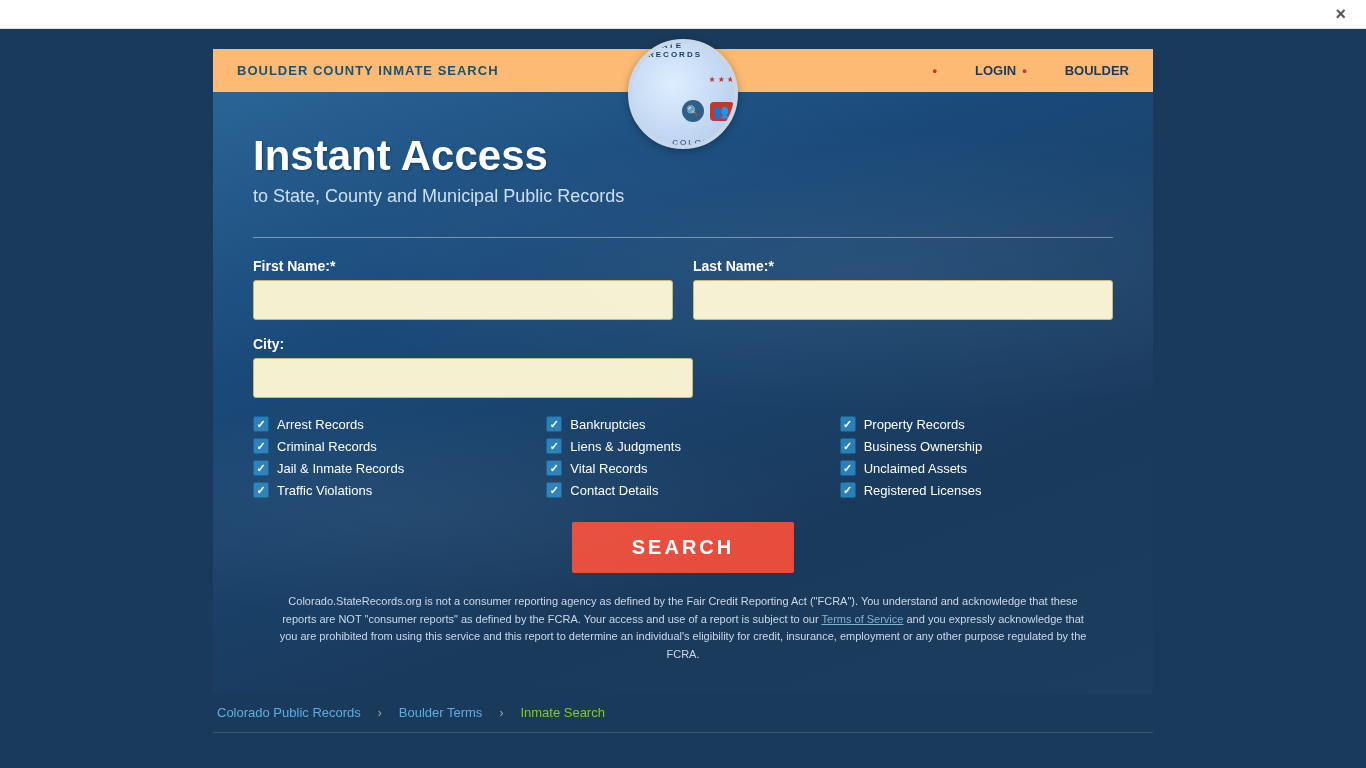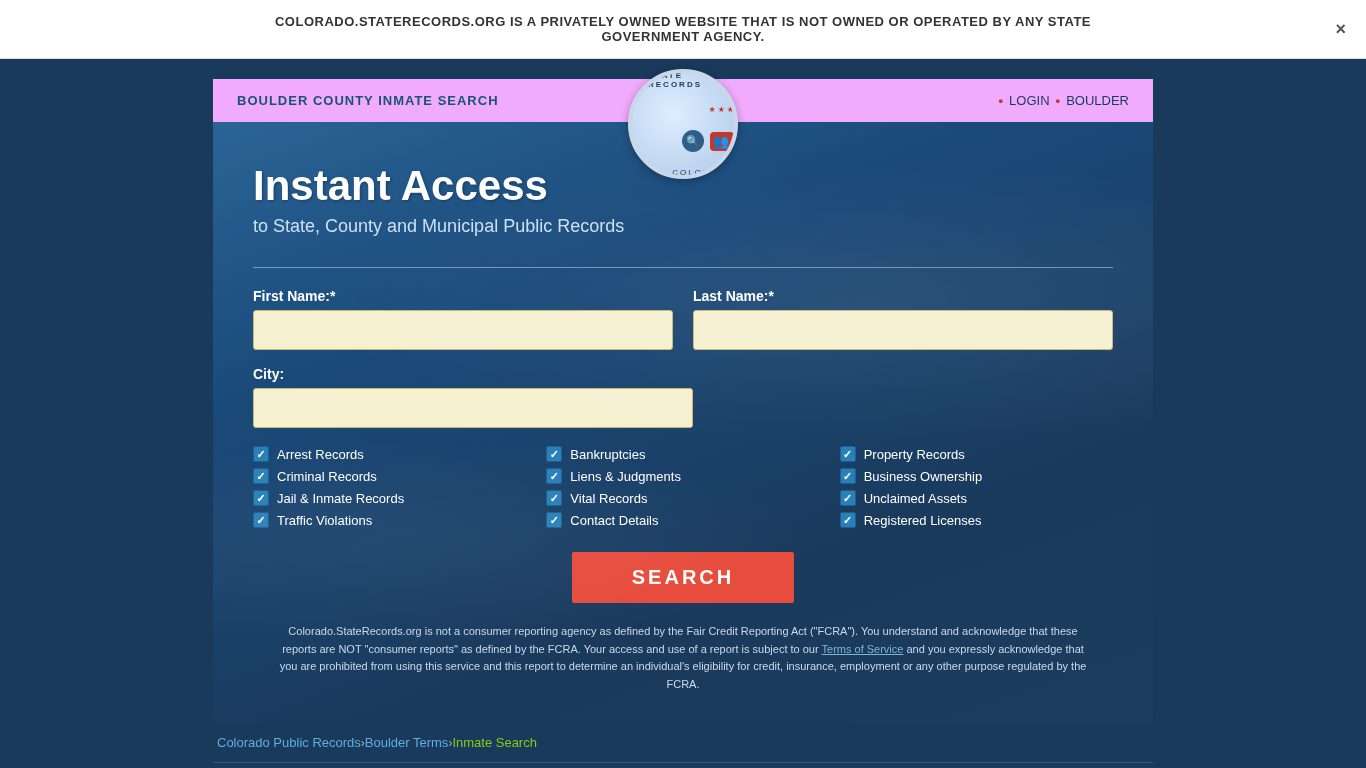--- a/index.html
+++ b/index.html
@@ -50,21 +50,21 @@
 
     
     .card {
       width: 940px;
       background: transparent;
       position: relative;
     }
 
     
     .card-header {
-      background-color: #f0abfc;
+      background-color: #fdba74;
       display: flex;
       align-items: center;
       justify-content: space-between;
       padding: 14px 24px;
       position: relative;
       z-index: 2;
     }
     .card-header-title {
       font-size: 13px;
       font-weight: bold;
@@ -76,21 +76,22 @@
       gap: 6px;
       font-size: 13px;
       font-weight: bold;
     }
     .card-header-nav .dot {
       color: #c0392b;
     }
     .card-header-nav a {
       color: #1a3a5c;
       text-decoration: none;
-      font-weight: normal;
+      font-weight: bold;
+      margin-left: 32px;
     }
 
     
     .logo-wrapper {
       position: absolute;
       left: 50%;
       transform: translateX(-50%);
       top: -10px;
       z-index: 10;
     }
@@ -285,21 +286,21 @@
       color: #7fb3d3;
       text-decoration: underline;
     }
 
     
     .breadcrumb-bar {
       width: 940px;
       padding: 12px 4px;
       display: flex;
       align-items: center;
-      gap: 0;
+      gap: 17px;
       font-size: 13px;
       color: #ccd8e8;
     }
     .breadcrumb-bar a {
       color: #5dade2;
       text-decoration: none;
     }
     .breadcrumb-bar .chevron {
       color: #aaa;
       font-size: 12px;
@@ -310,21 +311,20 @@
     .breadcrumb-divider {
       width: 940px;
       border: none;
       border-top: 1px solid rgba(255,255,255,0.15);
     }
   </style>
 </head>
 <body>
 
 <div class="top-banner">
-  <p>COLORADO.STATERECORDS.ORG IS A PRIVATELY OWNED WEBSITE THAT IS NOT OWNED OR OPERATED BY ANY STATE GOVERNMENT AGENCY.</p>
   <button class="close-btn">×</button>
 </div>
 
 <div class="main-wrapper">
 
   <div class="card">
 
     <div class="logo-wrapper">
       <div class="logo-circle">
         <div class="logo-inner">

